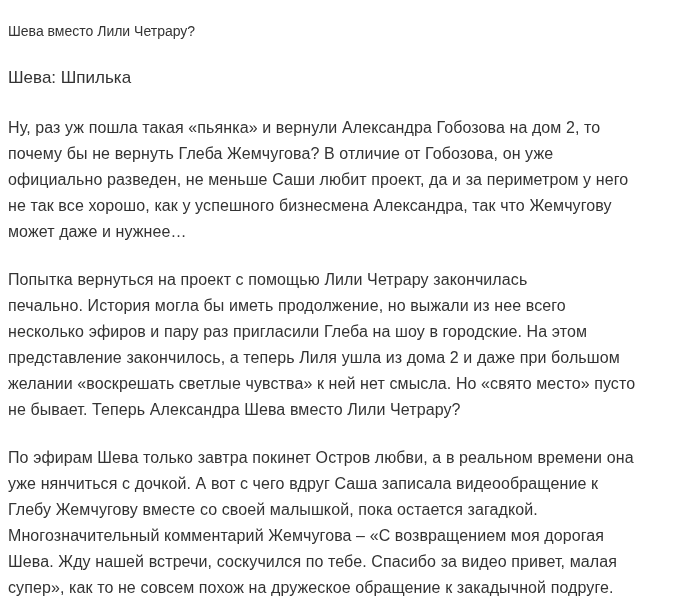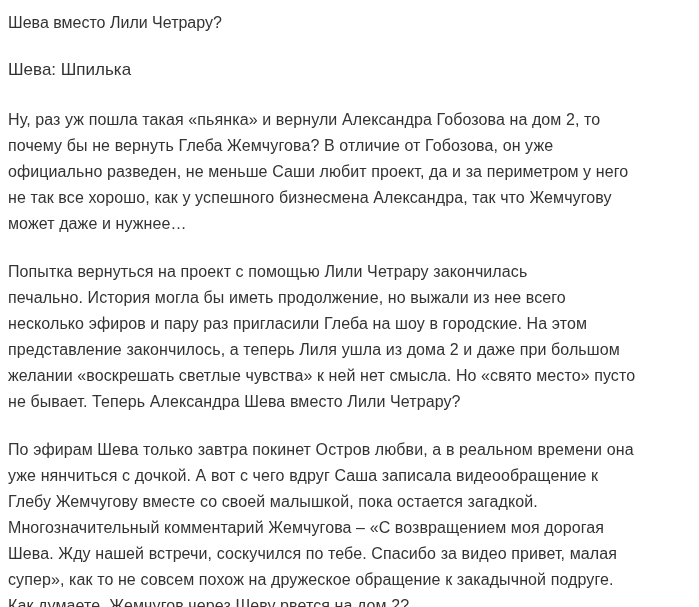--- a/index.html
+++ b/index.html
@@ -10,24 +10,24 @@
   body {
     width: 699px;
     height: 607px;
     overflow: hidden;
     font-family: "Liberation Sans", "DejaVu Sans", sans-serif;
     color: #333333;
     box-sizing: border-box;
     padding: 6px 9px 0 8px;
   }
   .article-title {
-    font-size: 16px;
+    font-size: 14px;
     line-height: 26px;
     font-weight: 400;
-    margin: 4px 0 21px 0;
+    margin: 12px 0 21px 0;
   }
   .article-author {
     font-size: 17px;
     line-height: 26px;
     margin: 0 0 24px 0;
   }
   .article-paragraph {
     font-size: 16px;
     line-height: 26px;
     margin: 12px 0 22px 0;

